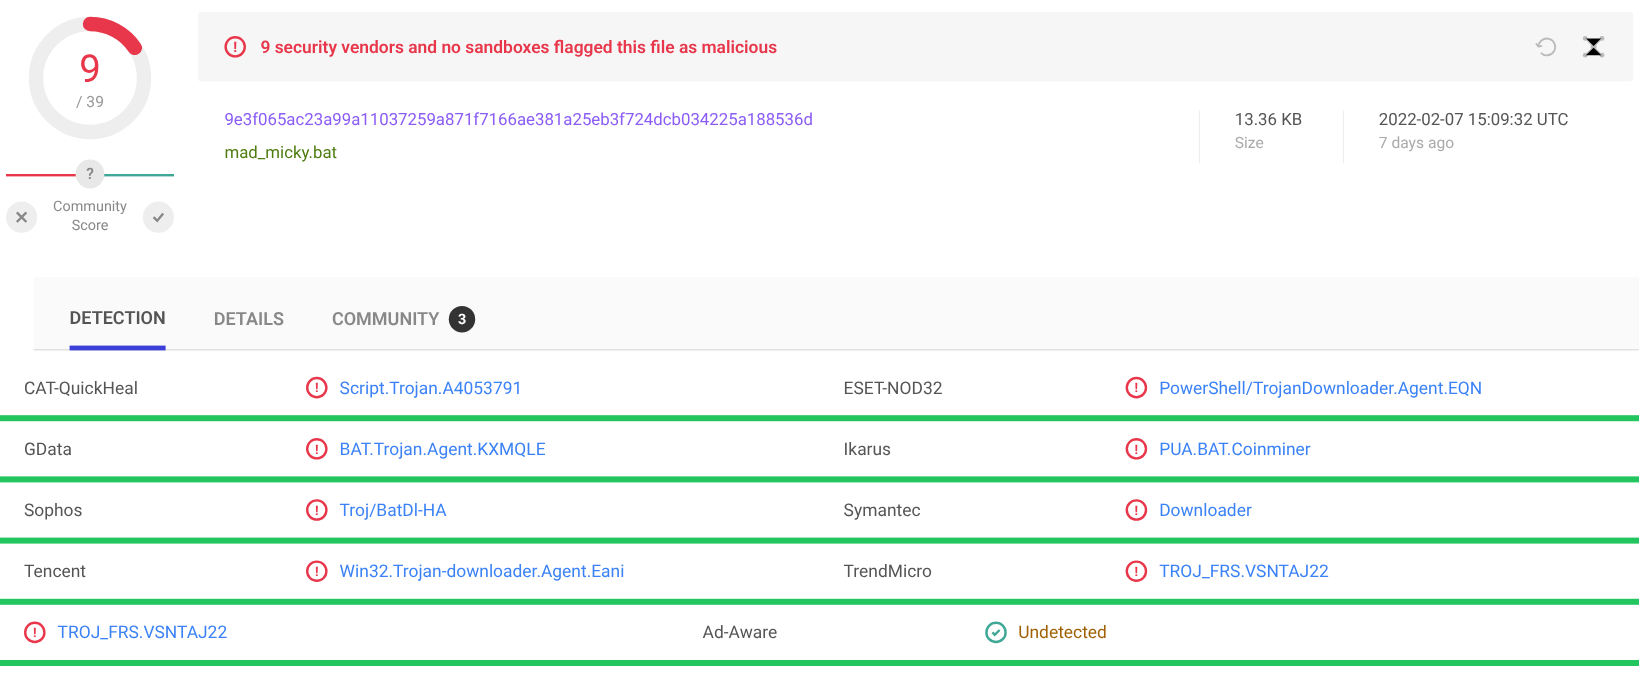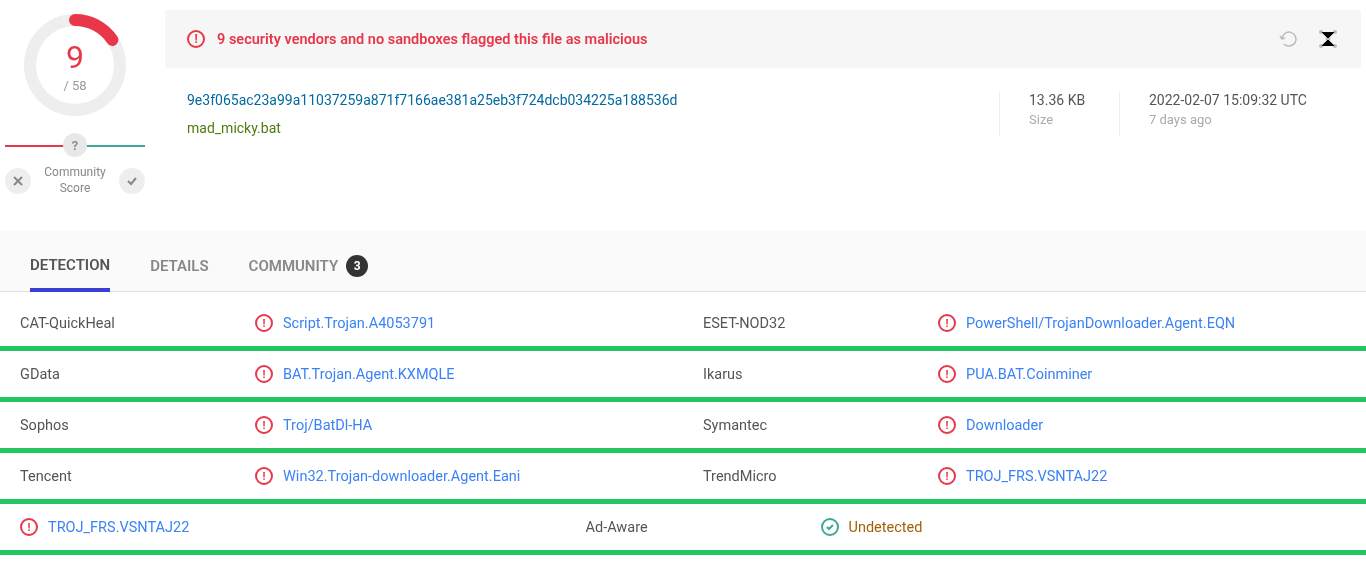--- a/index.html
+++ b/index.html
@@ -25,27 +25,27 @@
 .main-panel { flex: 1; }
 .banner { background: #f6f6f6; border-radius: 3px; padding: 18px 22px; display: flex; align-items: center; justify-content: space-between; margin-top: 10px; }
 .banner-left { display: flex; align-items: center; gap: 12px; }
 .alert-icon { width: 18px; height: 18px; border: 2px solid #e8374b; border-radius: 50%; display: flex; align-items: center; justify-content: center; color: #e8374b; font-size: 12px; font-weight: 700; flex-shrink: 0; }
 .banner-text { color: #e8374b; font-size: 14.5px; font-weight: 600; }
 .banner-actions { display: flex; gap: 18px; align-items: center; color: #bbb; }
 .icon-btn { cursor: pointer; display: flex; align-items: center; justify-content: center; }
 
 .info-row { display: flex; padding: 24px 22px 16px; gap: 0; }
 .info-main { flex: 1; }
-.hash { font-size: 14px; color: #0369a1; word-break: break-all; }
+.hash { font-size: 14px; color: #8b5cf6; word-break: break-all; }
 .filename { font-size: 14px; color: #4d7c0f; margin-top: 12px; }
 .info-stat { padding: 0 29px; border-left: 1px solid #eee; min-width: 120px; }
 .info-stat .val { font-size: 14px; color: #555; }
 .info-stat .lbl { font-size: 13px; color: #aaa; margin-top: 4px; }
 
-.tabs { display: flex; gap: 40px; padding: 0 30px; margin-top: 35px; border-bottom: 1px solid #ddd; background: #fafafa; padding-top: 24px; }
+.tabs { display: flex; gap: 40px; padding: 0 30px; margin-top: 35px; border-bottom: 1px solid #ddd; background: #fafafa; padding-top: 24px; margin-left: 28px; }
 .tab { font-size: 15px; font-weight: 600; color: #888; padding-bottom: 14px; cursor: pointer; display: flex; align-items: center; gap: 8px; }
 .tab.active { color: #555; border-bottom: 4px solid #3b3fd8; margin-bottom: -1px; }
 .tab-badge { background: #333; color: #fff; border-radius: 50%; width: 22px; height: 22px; display: flex; align-items: center; justify-content: center; font-size: 12px; font-weight: 700; }
 
 .results { padding: 8px 0 20px; }
 .result-row { display: flex; border-bottom: 5px solid #22c55e; }
 .result-cell { flex: 1; display: flex; align-items: center; padding: 14px 20px; gap: 10px; }
 .vendor { width: 235px; flex: none; font-size: 14.5px; color: #555; }
 .status-icon { width: 18px; height: 18px; border: 2px solid; border-radius: 50%; display: flex; align-items: center; justify-content: center; font-size: 11px; font-weight: 700; flex-shrink: 0; }
 .status-icon.mal { color: #e8374b; border-color: #e8374b; }
@@ -59,21 +59,21 @@
 
 <div class="top-section">
   <div class="score-panel">
     <div class="gauge-wrap">
       <svg width="110" height="110">
         <circle cx="55" cy="55" r="45" stroke="#eee" stroke-width="12" fill="#fff"></circle>
         <circle cx="55" cy="55" r="45" stroke="#e8374b" stroke-width="12" fill="none" stroke-dasharray="44 239" stroke-linecap="round"></circle>
       </svg>
       <div class="gauge-center">
         <div class="gauge-score">9</div>
-        <div class="gauge-total">/ 58</div>
+        <div class="gauge-total">/ 39</div>
       </div>
     </div>
     <div class="community-bar">
       <div class="cb-line">
           <div class="red"></div>
           <div class="green"></div>
         </div>
       <div class="cb-q">?</div>
     </div>
     <div class="cb-row">

